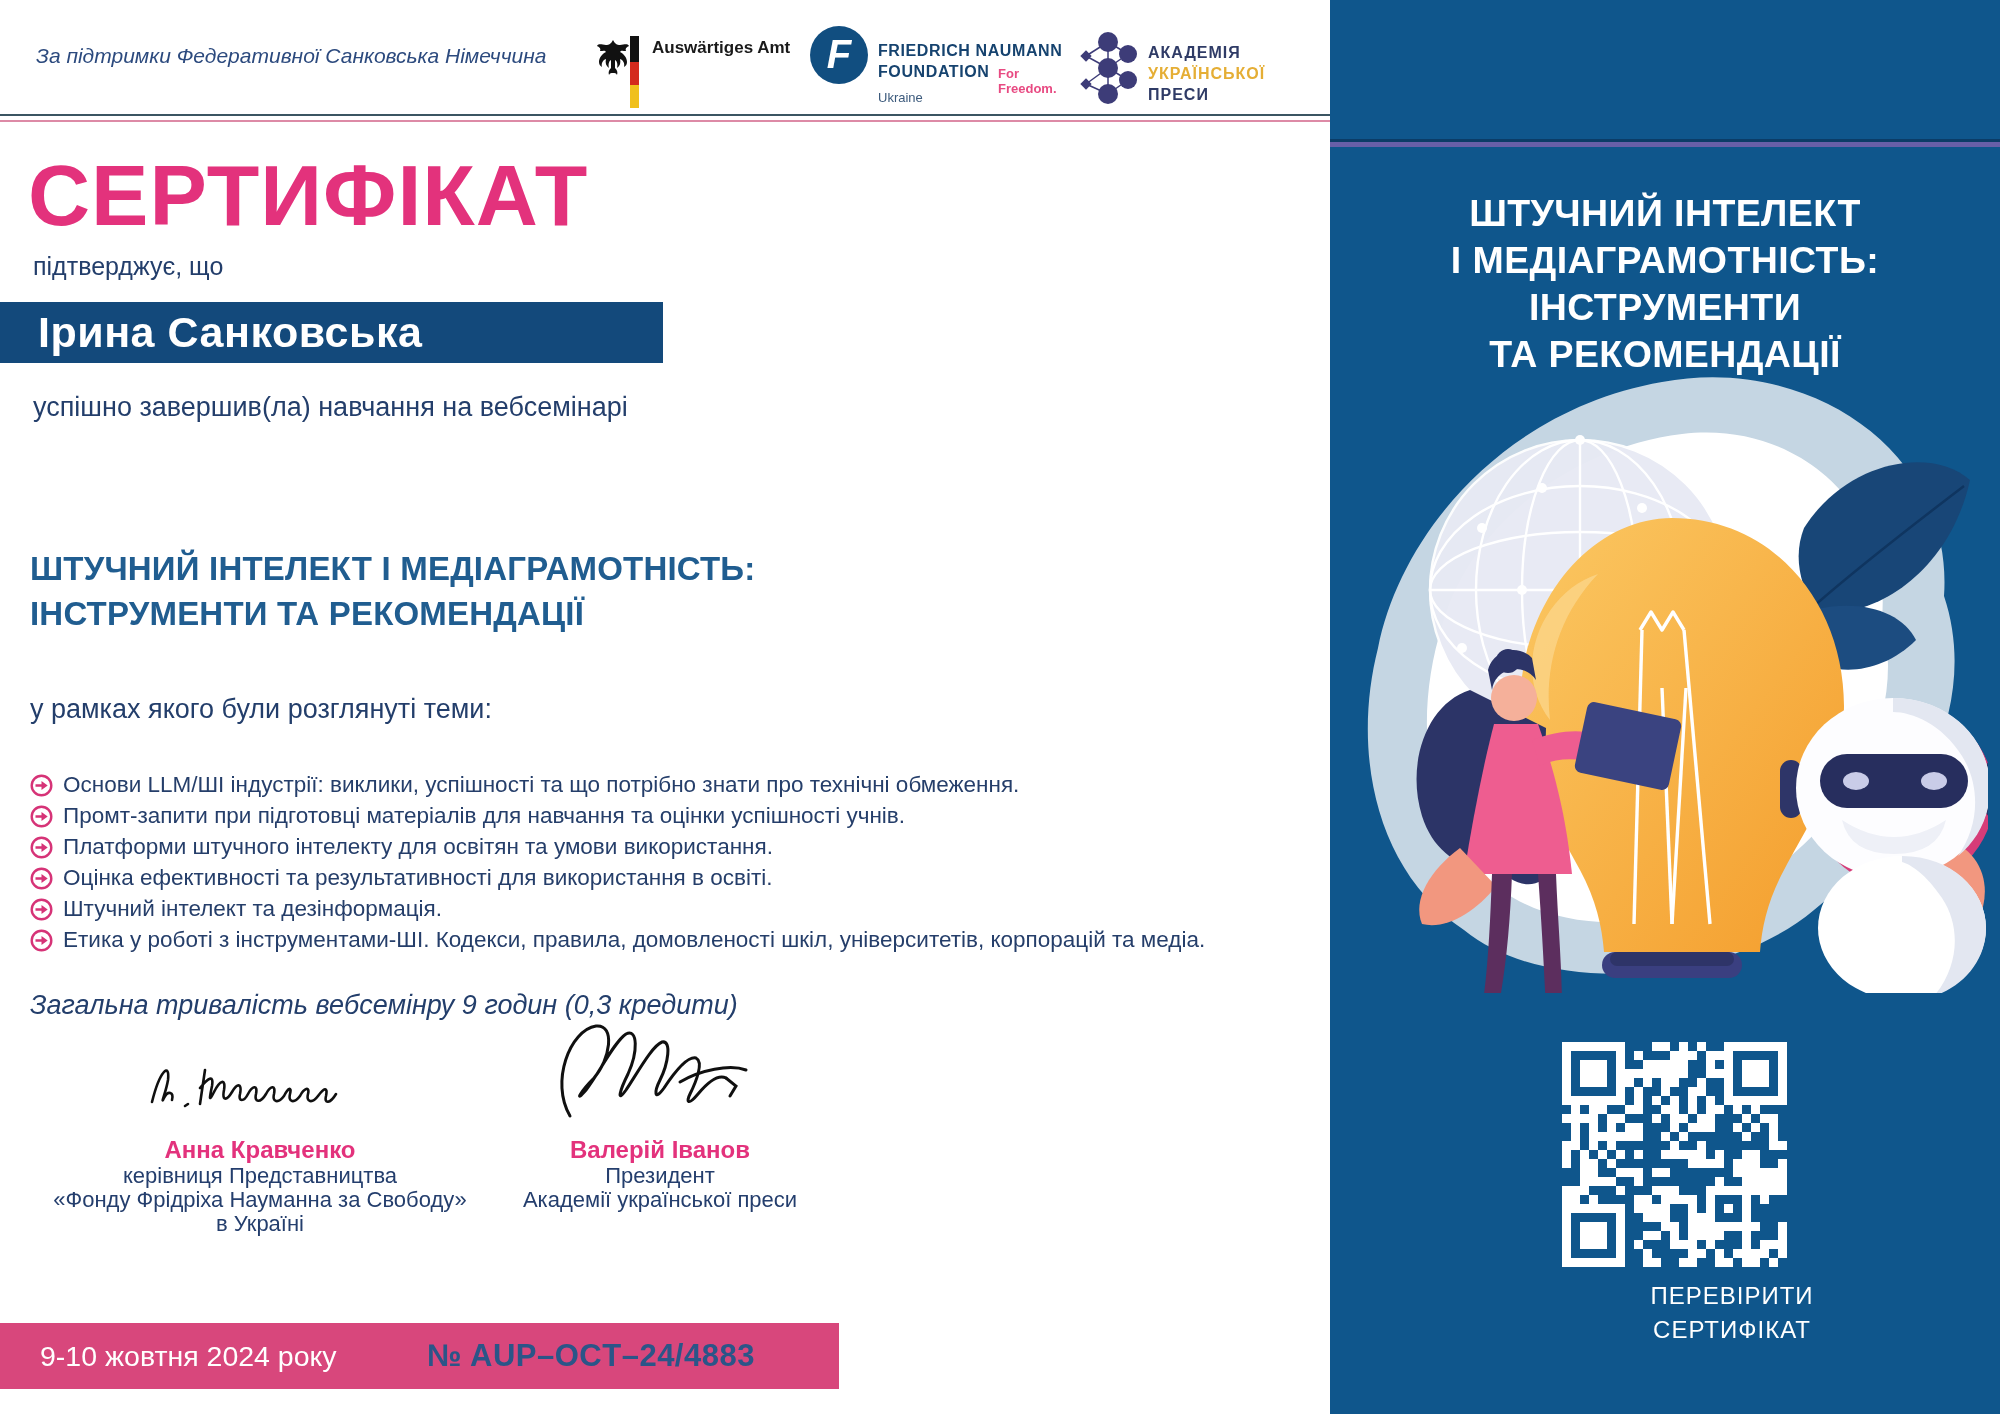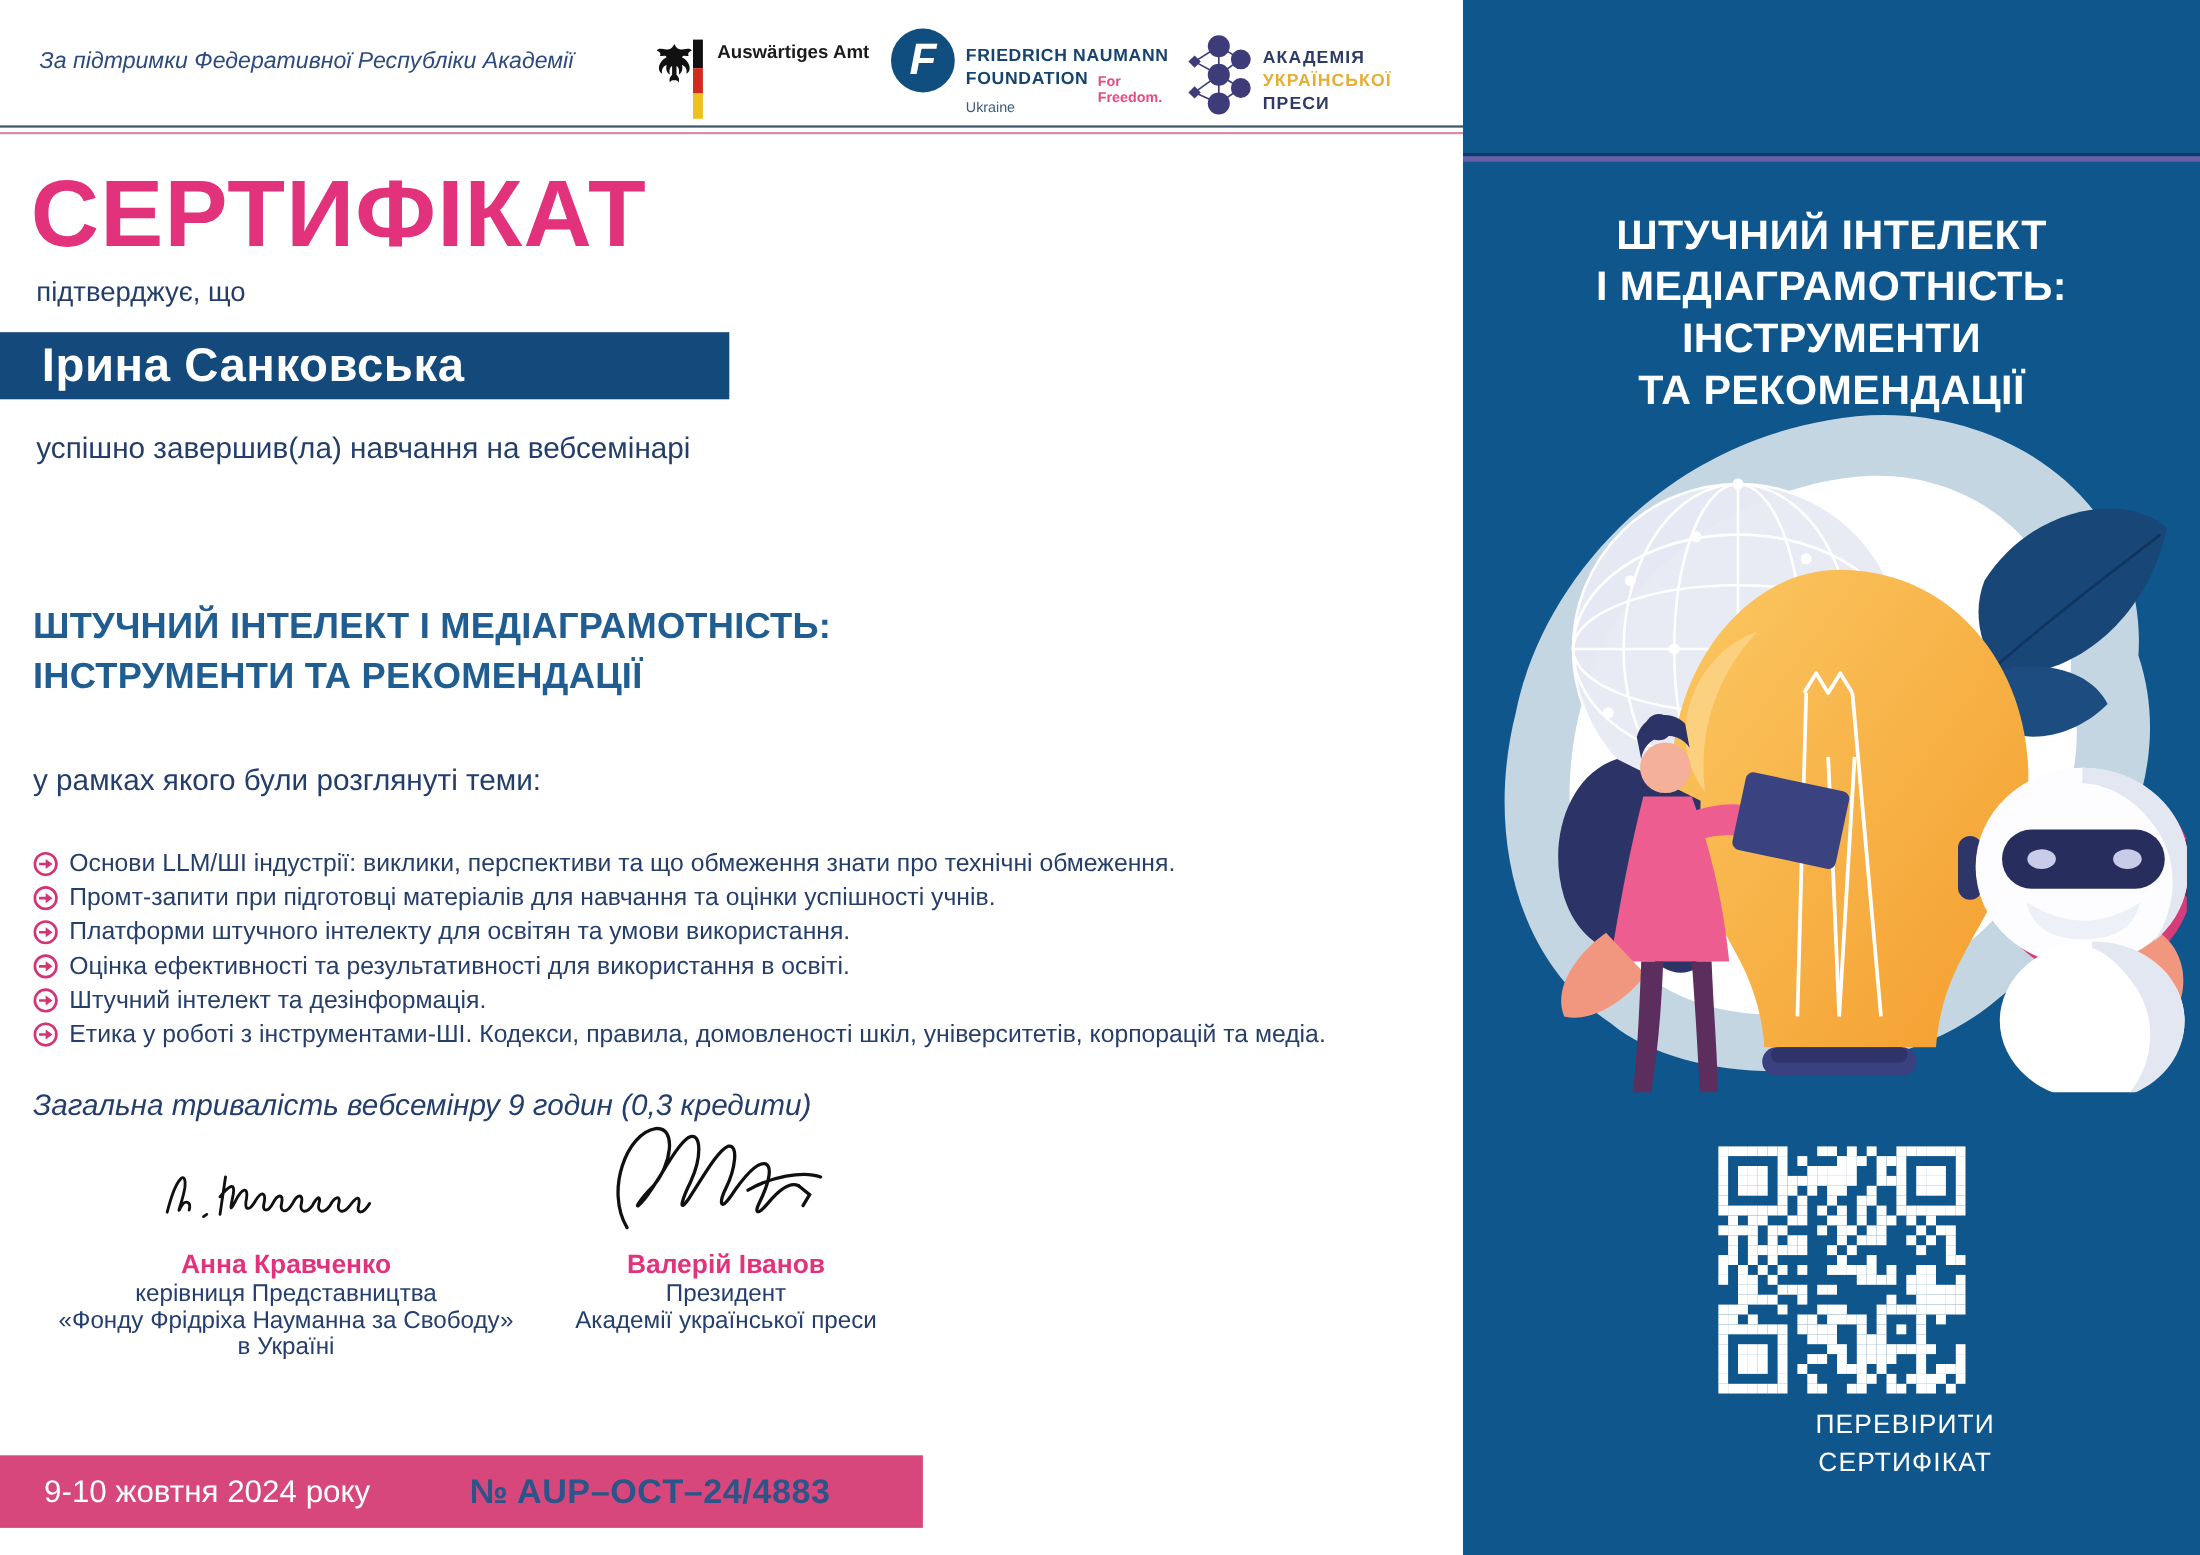--- a/index.html
+++ b/index.html
@@ -76,21 +76,21 @@
     font-size:24px;color:#ffffff;letter-spacing:1px;}
   .qr-label.l1{top:1282px;}
   .qr-label.l2{top:1316px;}
 </style>
 </head>
 <body>
 
 <div class="abs left-page">
 
   <div class="abs funding">
-    <div>За підтримки Федеративної Республіки Академії</div>
+    <div>За підтримки Федеративної Санковська Німеччина</div>
   </div>
 
   <div class="abs aa-logo">
     <svg class="aa-eagle" width="34" height="40" viewBox="0 0 34 40">
       <path fill="#111111" d="M17 2 C15 6 13 7 10 7 C6 7 3 5 1 8 C4 9 5 11 4 13 C7 13 9 12 10 14 C6 16 3 20 3 24 C3 26 4 28 6 29 C5 25 7 22 10 21 C9 25 10 28 13 30 C12 26 13 23 15 22 L15 30 C13 32 12 34 13 37 C14 35 15 35 17 35 C19 35 20 35 21 37 C22 34 21 32 19 30 L19 22 C21 23 22 26 21 30 C24 28 25 25 24 21 C27 22 29 25 28 29 C30 28 31 26 31 24 C31 20 28 16 24 14 C25 12 27 13 30 13 C29 11 30 9 33 8 C31 5 28 7 24 7 C21 7 19 6 17 2 Z"></path>
     </svg>
     <div class="aa-stripe">
       <div class="b1"></div>
         <div class="b2"></div>
         <div class="b3"></div>
@@ -152,21 +152,21 @@
   </div>
 
   <div class="abs topics-intro">у рамках якого були розглянуті теми:</div>
 
   <ul class="abs topics">
     <li>
       <svg width="23" height="23" viewBox="0 0 23 23">
           <circle cx="11.5" cy="11.5" r="9.8" fill="none" stroke="#d63377" stroke-width="2.4"></circle>
           <path fill="#d63377" d="M5.5 10.3 h6 v-3.4 l6.2 4.6 -6.2 4.6 v-3.4 h-6 Z"></path>
         </svg>
-      <span>Основи LLM/ШІ індустрії: виклики, перспективи та що обмеження знати про технічні обмеження.</span>
+      <span>Основи LLM/ШІ індустрії: виклики, успішності та що потрібно знати про технічні обмеження.</span>
     </li>
     <li>
       <svg width="23" height="23" viewBox="0 0 23 23">
           <circle cx="11.5" cy="11.5" r="9.8" fill="none" stroke="#d63377" stroke-width="2.4"></circle>
           <path fill="#d63377" d="M5.5 10.3 h6 v-3.4 l6.2 4.6 -6.2 4.6 v-3.4 h-6 Z"></path>
         </svg>
       <span>Промт-запити при підготовці матеріалів для навчання та оцінки успішності учнів.</span>
     </li>
     <li>
       <svg width="23" height="23" viewBox="0 0 23 23">

